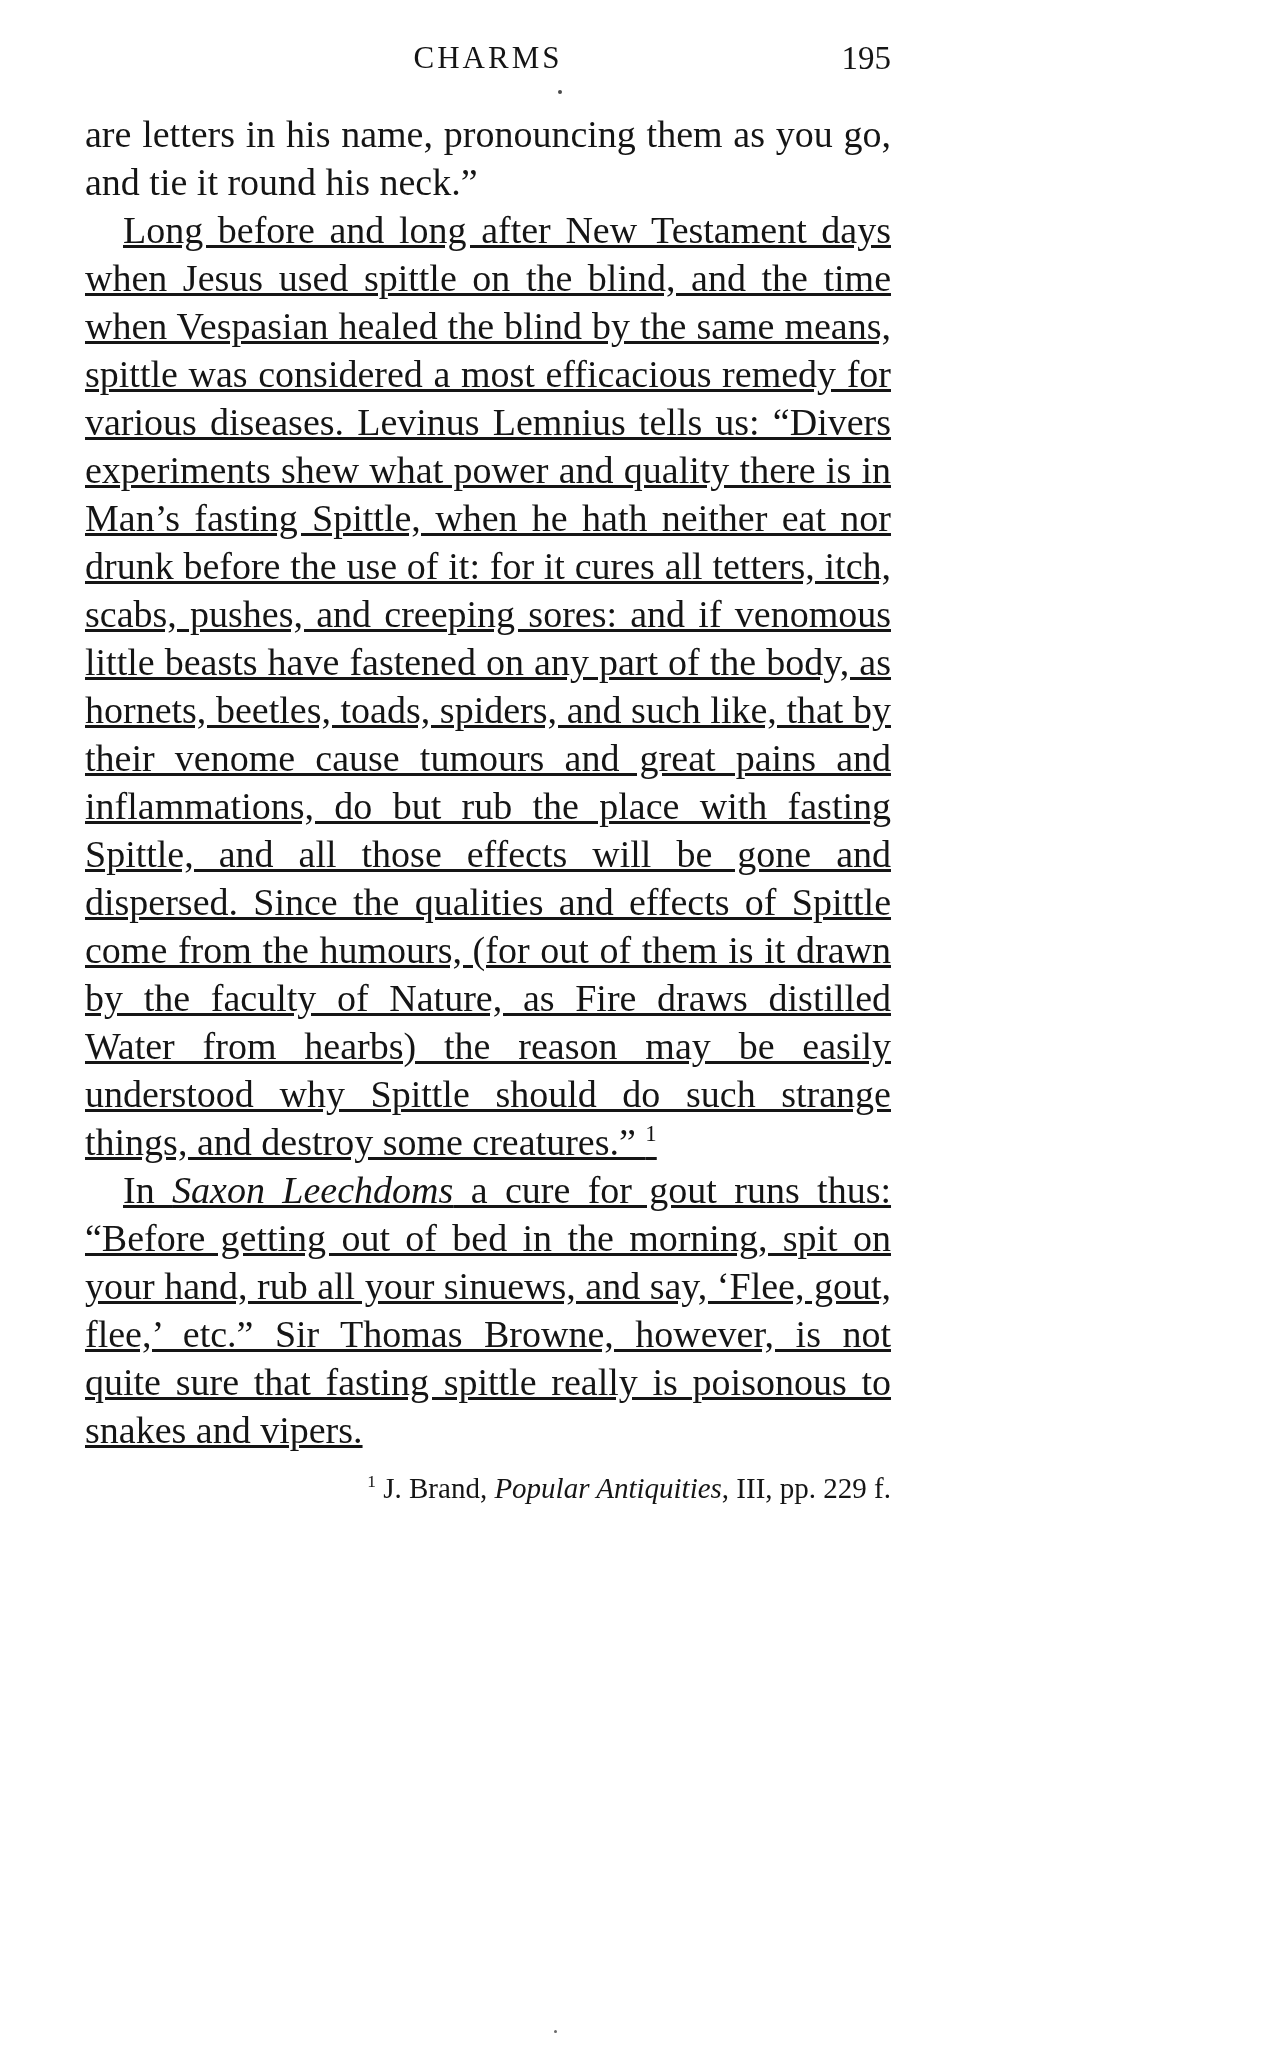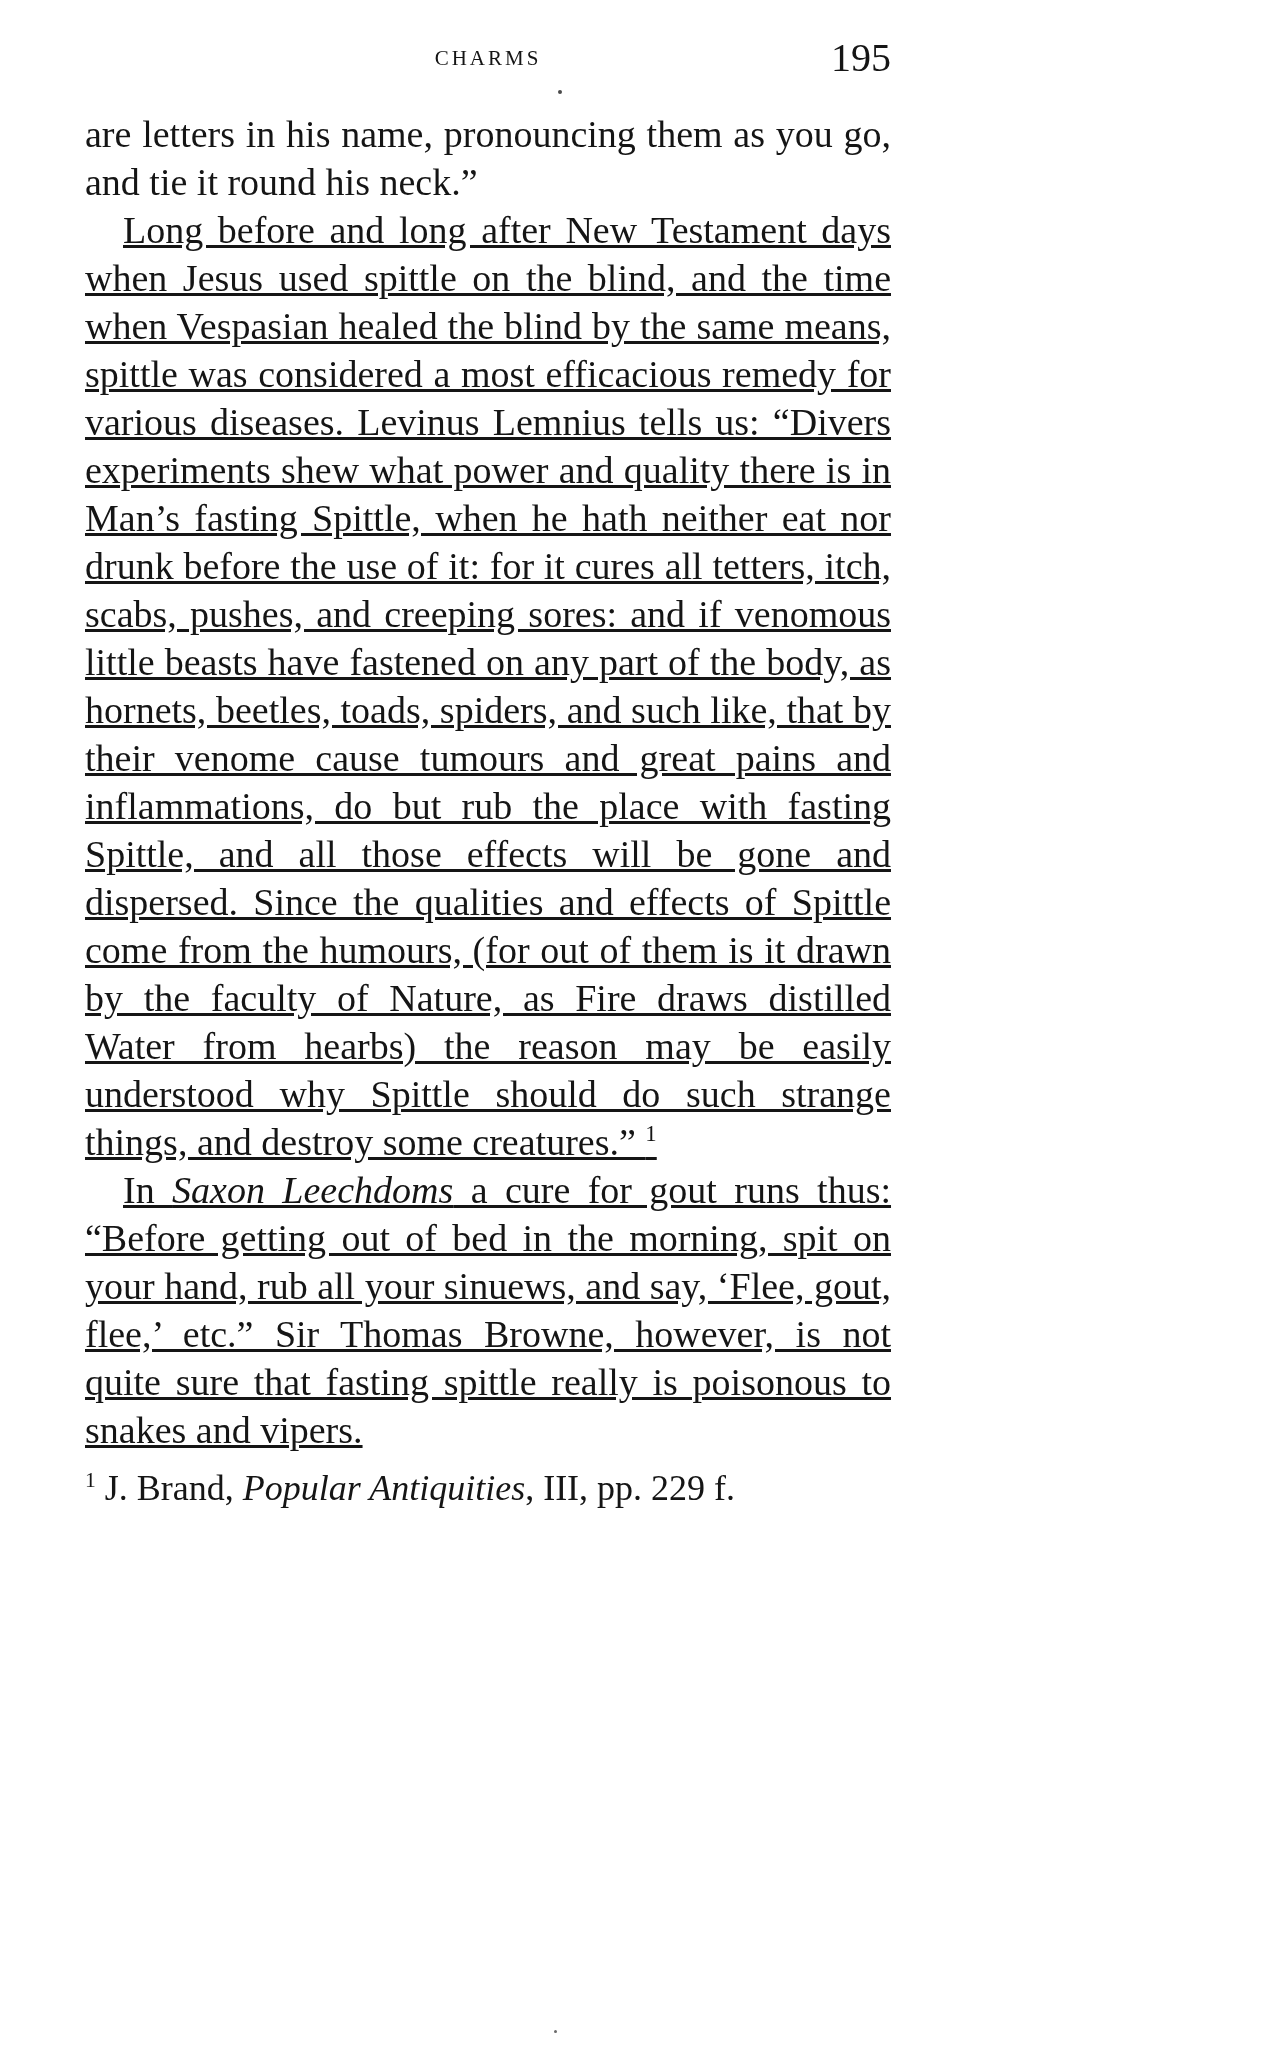--- a/index.html
+++ b/index.html
@@ -23,29 +23,29 @@
     width: 806px;
   }
   .page-header {
     position: relative;
     height: 44px;
     margin-bottom: 30px;
   }
   .running-title {
     display: block;
     text-align: center;
-    font-size: 21px;
+    font-size: 31px;
     letter-spacing: 3px;
     line-height: 44px;
   }
   .page-number {
     position: absolute;
     right: 0;
     top: 0;
-    font-size: 40px;
+    font-size: 33px;
     line-height: 44px;
   }
   .body-text {
     font-size: 38px;
     line-height: 48px;
     text-align: justify;
     text-justify: inter-word;
   }
   .para {
     margin: 0;
@@ -58,23 +58,23 @@
     font-size: 60%;
     vertical-align: super;
     line-height: 0;
   }
   em.book-title {
     font-style: italic;
     margin-top: 33px;
   }
   .footnote {
     margin-top: 16px;
-    font-size: 36px;
+    font-size: 29px;
     line-height: 36px;
-    text-align: left;
+    text-align: right;
   }
   .artifact-dot {
     position: absolute;
     width: 4px;
     height: 4px;
     border-radius: 50%;
     background: #4a4a4a;
   }
   .artifact-dot.under-header { left: 558px; top: 90px; }
   .artifact-dot.bottom-center { left: 554px; top: 2030px; width: 3px; height: 3px; background: #6a6a6a; }

